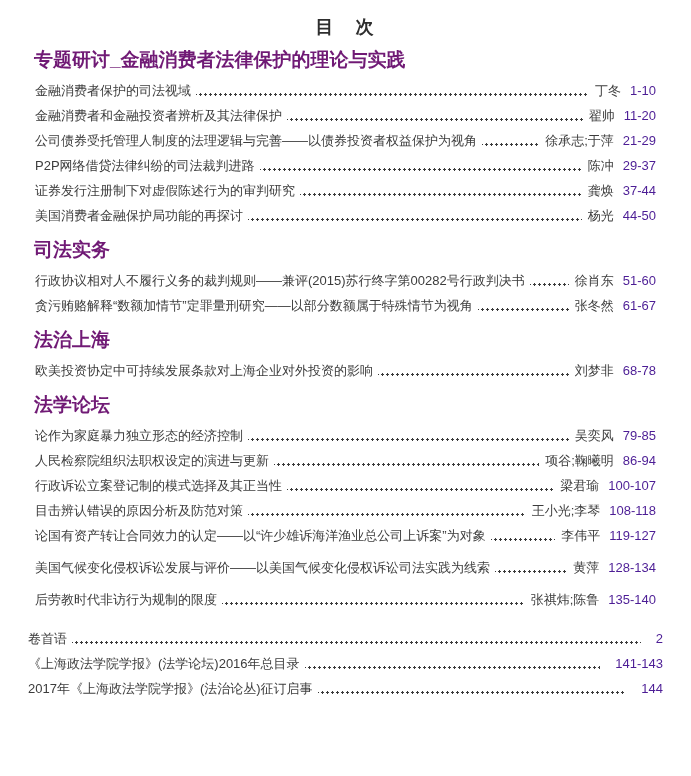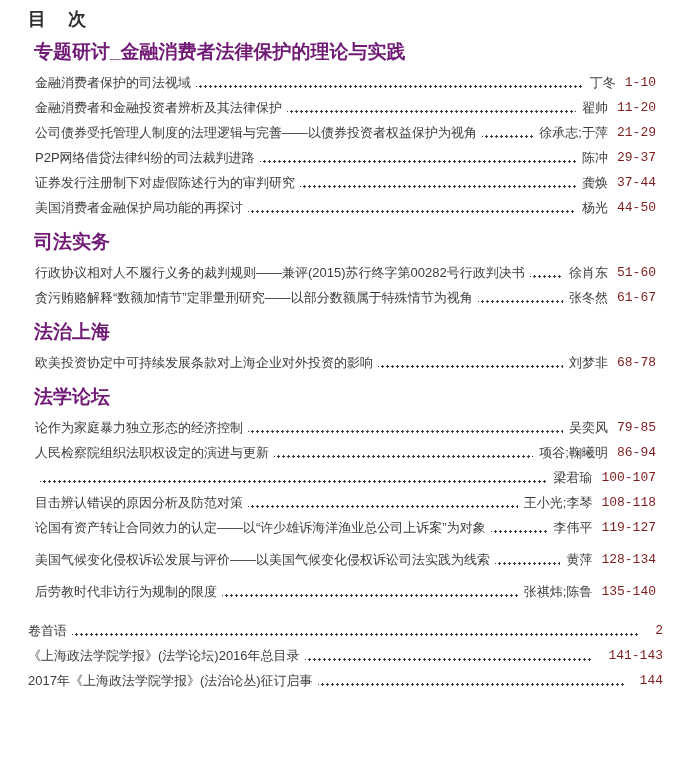--- a/index.html
+++ b/index.html
@@ -8,21 +8,22 @@
     font-family: "Liberation Sans", "DejaVu Sans", sans-serif;
     color: #3c3c3c;
   }
   .page {
     box-sizing: border-box;
     width: 691px; height: 776px;
     padding: 8px 28px 0 28px;
     background: #fff;
   }
   .page-title {
-    margin: 0; padding: 0;
+    margin: 8px; padding: 0;
+    text-align: center;
     font-size: 18px; line-height: 22px;
     font-weight: 600; color: #2e2e2e;
     letter-spacing: 2px;
   }
   .section-heading {
     margin: 11px 0 6px 6px;
     font-size: 19px; line-height: 22px;
     font-weight: bold; color: #701a75;
   }
   .entries { margin: 7px; }
@@ -37,21 +38,21 @@
   .leader {
     flex: 1 1 auto;
     min-width: 12px;
     margin: 0 6px 0 5px;
     background-image: radial-gradient(circle, #3a3a3a 1.15px, rgba(0,0,0,0) 1.35px);
     background-size: 5px 3px;
     background-repeat: repeat-x;
     background-position: left 2px bottom 7px;
   }
   .entry-authors { flex: 0 0 auto; }
-  .entry-pages { flex: 0 0 auto; margin-left: 9px; color: #7f1d1d; font-family: Liberation Mono, monospace; }
+  .entry-pages { flex: 0 0 auto; margin-left: 9px; color: #4c1d95; }
   .back-matter { margin-top: 14px; }
 </style>
 </head>
 <body>
 
 <div class="page">
   <h1 class="page-title">目　次</h1>
   <div>
   <section>
     <h2 class="section-heading">专题研讨_金融消费者法律保护的理论与实践</h2>
@@ -143,20 +144,21 @@
 
   <div class="entry">
     <span class="entry-title">人民检察院组织法职权设定的演进与更新</span>
     <span class="leader"></span>
     <span class="entry-authors">项谷;鞠曦明</span>
     <span class="entry-pages">86-94</span>
   </div>
 
 
   <div class="entry">
+    <span class="entry-title">行政诉讼立案登记制的模式选择及其正当性</span>
     <span class="leader"></span>
     <span class="entry-authors">梁君瑜</span>
     <span class="entry-pages">100-107</span>
   </div>
 
   <div class="entry">
     <span class="entry-title">目击辨认错误的原因分析及防范对策</span>
     <span class="leader"></span>
     <span class="entry-authors">王小光;李琴</span>
     <span class="entry-pages">108-118</span>

